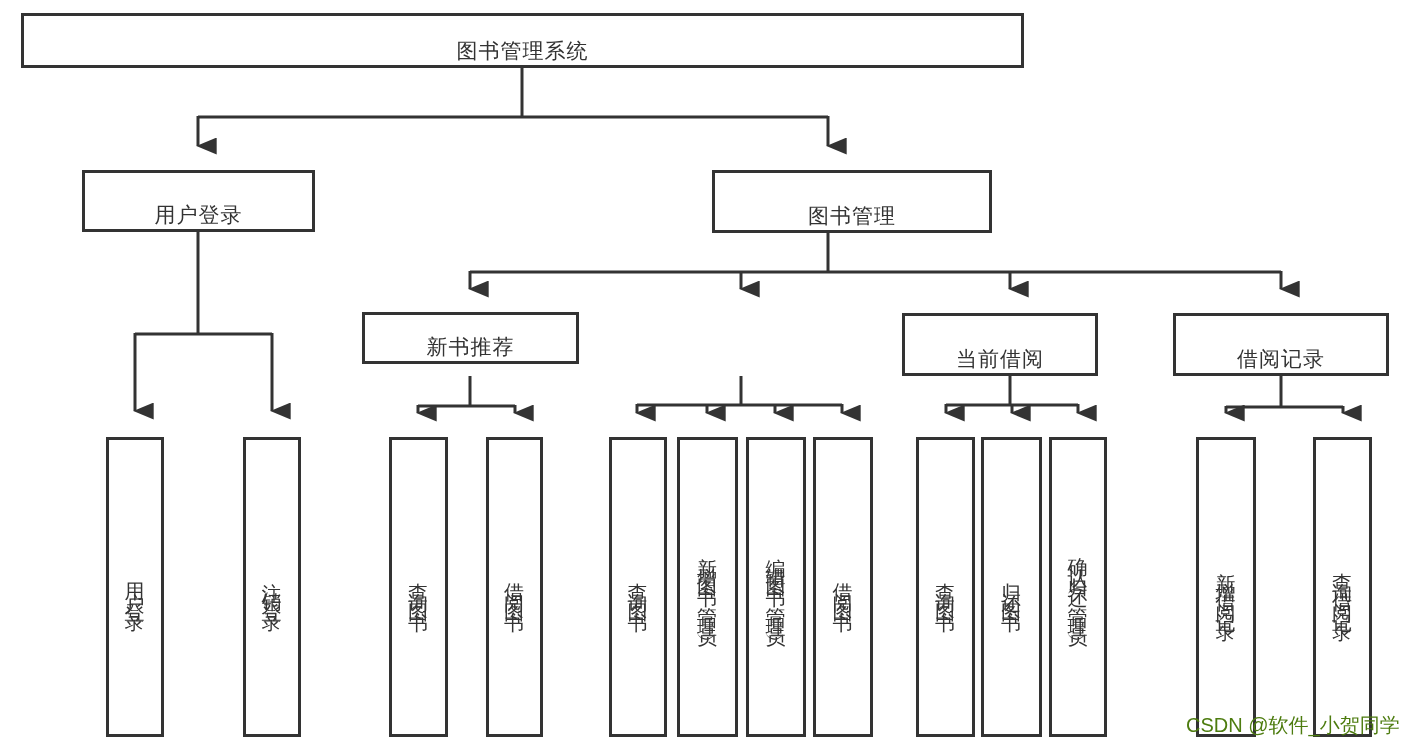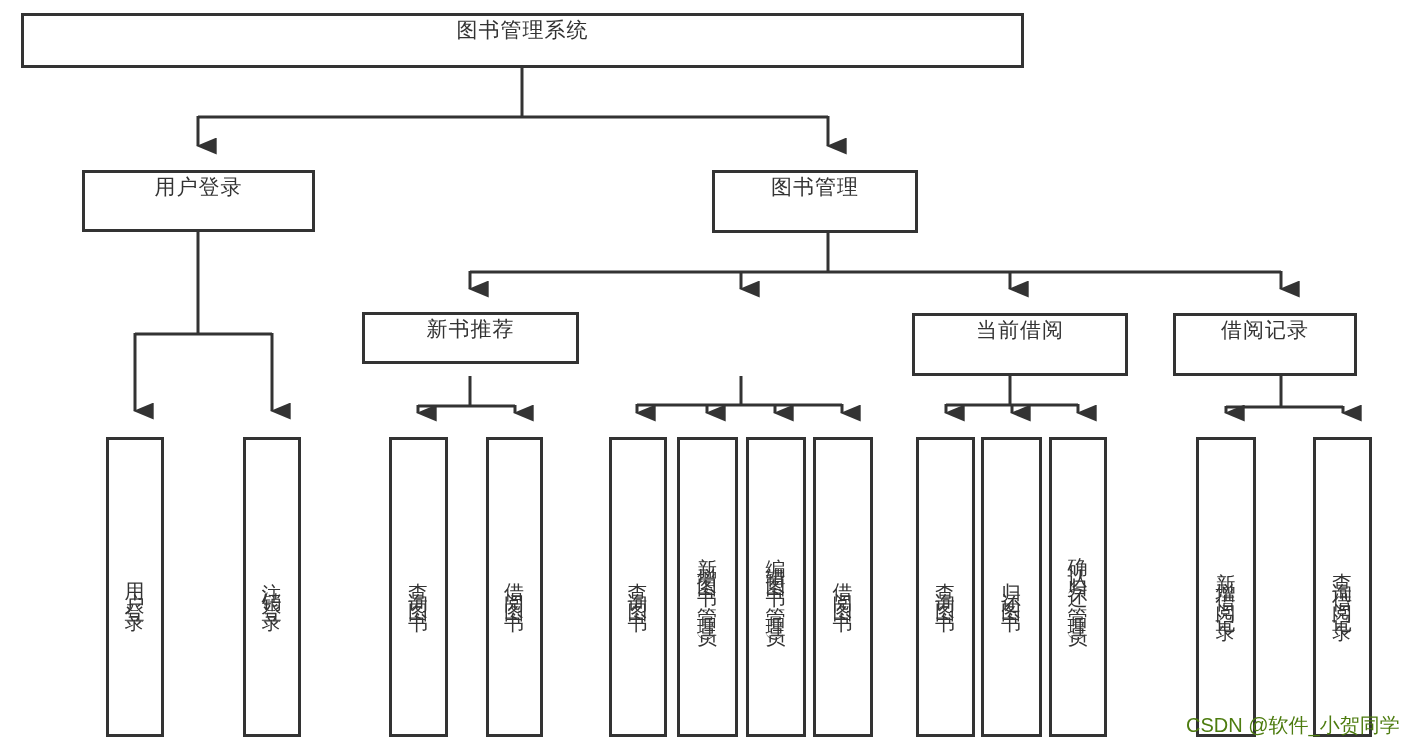--- a/index.html
+++ b/index.html
@@ -14,21 +14,21 @@
     height: 747px;
     background: #ffffff;
     overflow: hidden;
   }
   .node {
     position: absolute;
     box-sizing: border-box;
     border: 3px solid #333333;
     background: #ffffff;
     display: flex;
-    align-items: flex-start;
+    align-items: flex-end;
     justify-content: center;
     color: #333333;
   }
   .h-label {
     font-size: 21px;
     letter-spacing: 1px;
     color: #333333;
     white-space: nowrap;
   }
   .leaf {
@@ -121,31 +121,31 @@
     </g>
   </svg>
 
   <div class="node" style="left:21px; top:13px; width:1003px; height:55px;">
     <span class="h-label">图书管理系统</span>
   </div>
 
   <div class="node" style="left:82px; top:170px; width:233px; height:62px;">
     <span class="h-label">用户登录</span>
   </div>
-  <div class="node" style="left:712px; top:170px; width:206px; height:63px;">
+  <div class="node" style="left:712px; top:170px; width:280px; height:63px;">
     <span class="h-label">图书管理</span>
   </div>
 
   <div class="node" style="left:362px; top:312px; width:217px; height:52px;">
     <span class="h-label">新书推荐</span>
   </div>
-  <div class="node" style="left:902px; top:313px; width:216px; height:63px;margin-left:10px;">
+  <div class="node" style="left:902px; top:313px; width:196px; height:63px;">
     <span class="h-label">当前借阅</span>
   </div>
-  <div class="node" style="left:1173px; top:313px; width:184px; height:63px;">
+  <div class="node" style="left:1173px; top:313px; width:216px; height:63px;">
     <span class="h-label">借阅记录</span>
   </div>
 
   <div class="leaf" style="left:106px; top:437px; width:58px; height:300px;">
     <span class="v-label">用户登录</span>
   </div>
   <div class="leaf" style="left:243px; top:437px; width:58px; height:300px;">
     <span class="v-label">注销登录</span>
   </div>
 

